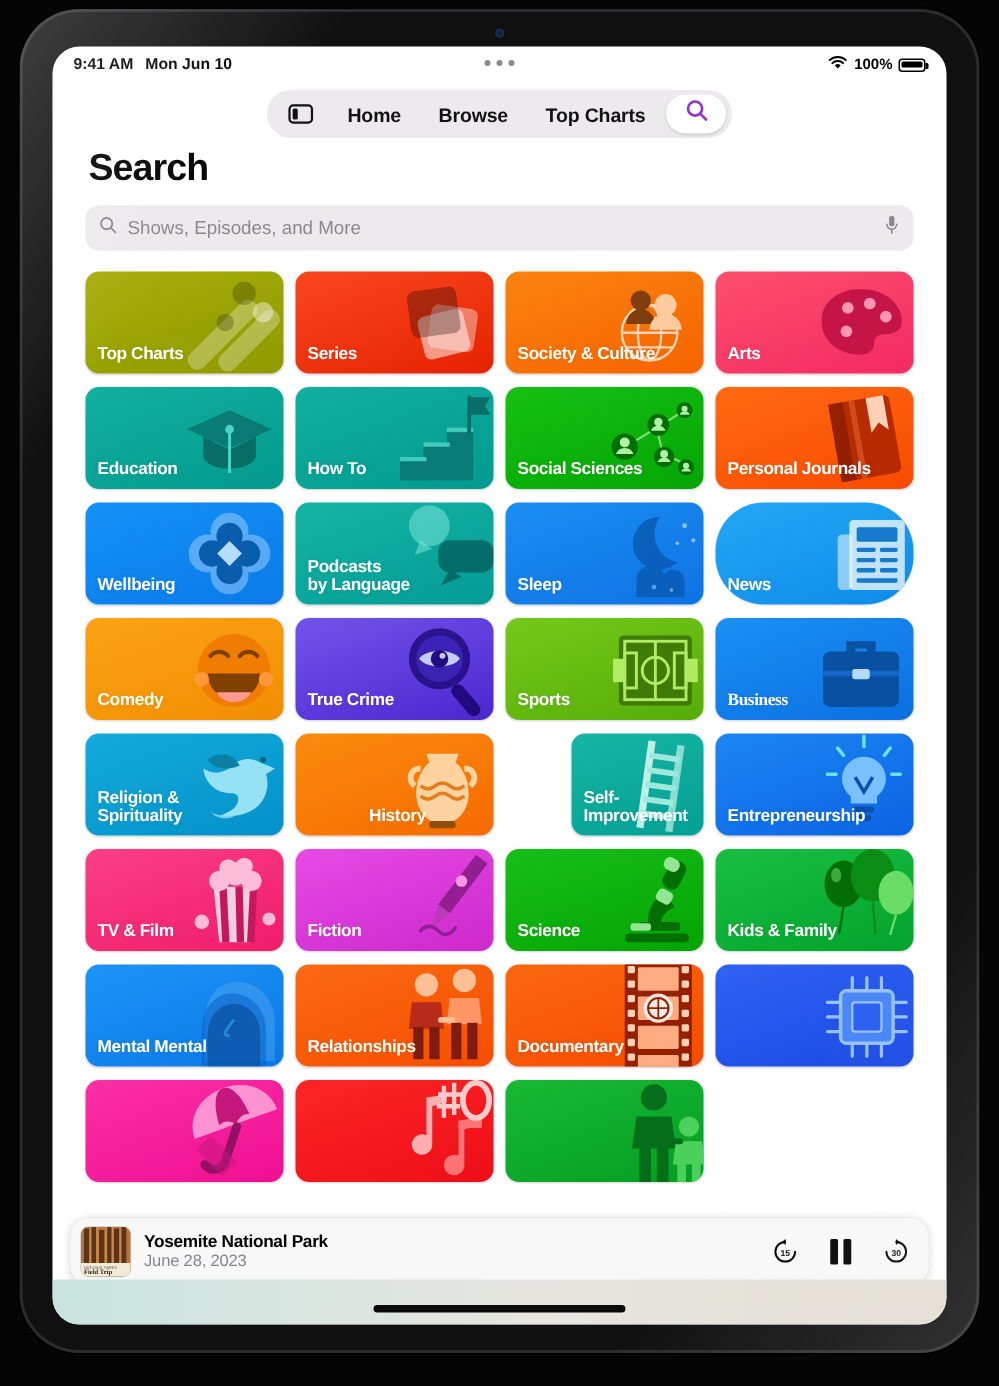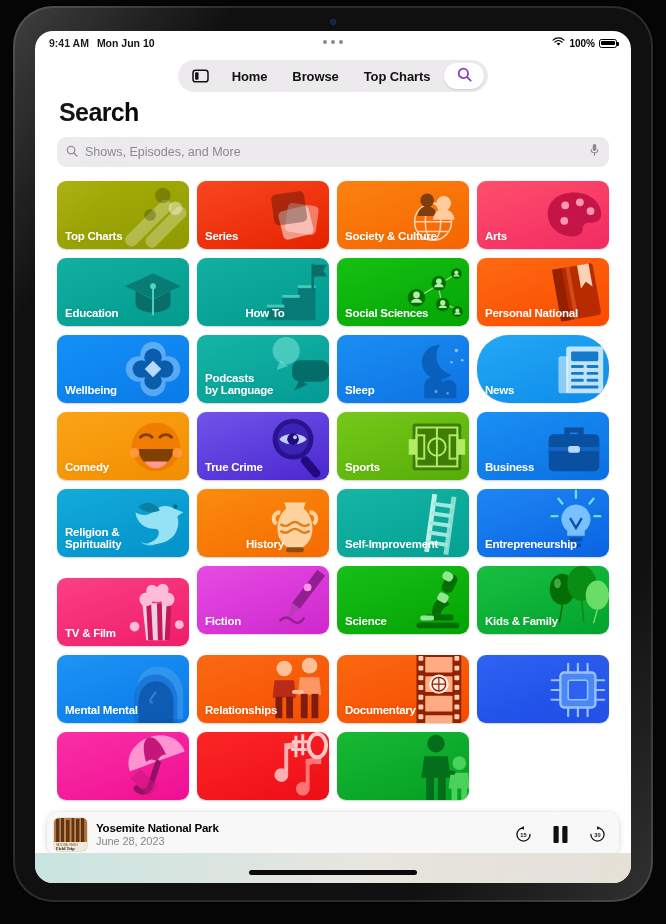--- a/index.html
+++ b/index.html
@@ -220,21 +220,21 @@
           </div>
           <div class="tile" style="background: linear-gradient(160deg, rgb(18, 176, 160), rgb(2, 154, 142));">
             <svg class="tile-art" viewBox="0 0 76 74">
               <path d="M37 18 66 31 37 44 8 31z" fill="#0a7a72"></path>
               <path d="M19 36v13c0 5 8 9 18 9s18-4 18-9V36L37 45z" fill="#0a6b66"></path>
               <path d="M37 31v30" stroke="#4fd8c8" stroke-width="2" fill="none"></path>
               <circle cx="37" cy="31" r="3" fill="#4fd8c8"></circle>
             </svg>
             <div class="tile-label">Education</div>
           </div>
-          <div class="tile" style="background: linear-gradient(160deg, rgb(18, 176, 160), rgb(1, 154, 144)); text-align: center;">
+          <div class="tile" style="background: linear-gradient(160deg, rgb(18, 176, 160), rgb(1, 154, 144));">
             <svg class="tile-art" viewBox="0 0 76 74">
               <g fill="#0a7a74">
                 <rect x="10" y="52" width="18" height="14"></rect>
                 <rect x="26" y="42" width="18" height="24"></rect>
                 <rect x="42" y="32" width="18" height="34"></rect>
               </g>
               <g fill="#4fd8c8" opacity=".85">
                 <rect x="10" y="50" width="18" height="3"></rect>
                 <rect x="26" y="40" width="18" height="3"></rect>
                 <rect x="42" y="30" width="18" height="3"></rect>
@@ -279,21 +279,21 @@
           </div>
           <div class="tile" style="background: linear-gradient(160deg, rgb(255, 106, 18), rgb(248, 75, 0));">
             <svg class="tile-art" viewBox="0 0 76 74">
               <g transform="rotate(-10 42 38)">
                 <rect x="20" y="10" width="42" height="54" rx="4" fill="#b52a00"></rect>
                 <rect x="20" y="10" width="10" height="54" fill="#8f1e00"></rect>
                 <rect x="34" y="10" width="4" height="54" fill="#e06030" opacity=".6"></rect>
                 <path d="M46 10h12v24l-6-6-6 6z" fill="#ffd9c0"></path>
               </g>
             </svg>
-            <div class="tile-label">Personal National</div>
+            <div class="tile-label">Personal Journals</div>
           </div>
           <div class="tile" style="background: linear-gradient(160deg, rgb(19, 145, 247), rgb(10, 122, 232));">
             <svg class="tile-art" viewBox="0 0 76 74">
               <g opacity=".45" fill="#bfe0ff">
                 <circle cx="37" cy="22" r="13"></circle>
                 <circle cx="37" cy="52" r="13"></circle>
                 <circle cx="22" cy="37" r="13"></circle>
                 <circle cx="52" cy="37" r="13"></circle>
               </g>
               <g fill="#0b5ba8">
@@ -384,21 +384,21 @@
                 <path d="M41 18v40"></path>
                 <circle cx="41" cy="38" r="9"></circle>
                 <rect x="20" y="26" width="8" height="24"></rect>
                 <rect x="54" y="26" width="8" height="24"></rect>
               </g>
               <rect x="12" y="30" width="8" height="16" fill="#b6ef6a"></rect>
               <rect x="62" y="30" width="8" height="16" fill="#b6ef6a"></rect>
             </svg>
             <div class="tile-label">Sports</div>
           </div>
-          <div class="tile" style="background: linear-gradient(160deg, rgb(26, 144, 244), rgb(11, 111, 226));">
+          <div class="tile" style="background: linear-gradient(160deg, rgb(26, 144, 244), rgb(11, 111, 226)); font-family: Liberation Serif, serif;">
             <svg class="tile-art" viewBox="0 0 76 74">
               <path d="M28 18h20v8h-6v-3h-8v3h-6z" fill="#0a4f9e"></path>
               <rect x="12" y="25" width="52" height="38" rx="5" fill="#0a4f9e"></rect>
               <rect x="12" y="38" width="52" height="4" fill="#1a6fd4" opacity=".7"></rect>
               <rect x="32" y="37" width="12" height="7" rx="2" fill="#bfe0ff"></rect>
             </svg>
             <div class="tile-label">Business</div>
           </div>
           <div class="tile" style="background: linear-gradient(160deg, rgb(19, 171, 219), rgb(3, 145, 201));">
             <svg class="tile-art" viewBox="0 0 76 74">
@@ -416,21 +416,21 @@
               <path d="M24 26c-7 0-9 8-4 12" stroke="#ffd9a8" stroke-width="4" fill="none"></path>
               <path d="M54 26c7 0 9 8 4 12" stroke="#ffd9a8" stroke-width="4" fill="none"></path>
               <g stroke="#e08020" stroke-width="2.4" fill="none">
                 <path d="M24 38q5 4 10 0t10 0 10 0"></path>
                 <path d="M24 45q5 4 10 0t10 0 10 0"></path>
               </g>
               <rect x="30" y="62" width="18" height="5" rx="2" fill="#8a4a10"></rect>
             </svg>
             <div class="tile-label">History</div>
           </div>
-          <div class="tile" style="background: linear-gradient(160deg, rgb(23, 181, 164), rgb(3, 160, 148));">
+          <div class="tile" style="background: linear-gradient(160deg, rgb(23, 181, 164), rgb(3, 160, 148)); margin-left: 44px;">
             <svg class="tile-art" viewBox="0 0 76 74">
               <g transform="rotate(8 42 38)">
                 <rect x="32" y="8" width="5" height="60" fill="#c8f5ec"></rect>
                 <rect x="52" y="8" width="5" height="60" fill="#8fe0d2"></rect>
                 <g fill="#a8ece0">
                   <rect x="34" y="16" width="21" height="4"></rect>
                   <rect x="34" y="26" width="21" height="4"></rect>
                   <rect x="34" y="36" width="21" height="4"></rect>
                   <rect x="34" y="46" width="21" height="4"></rect>
                   <rect x="34" y="56" width="21" height="4"></rect>
@@ -444,21 +444,21 @@
               <path d="M40 18a15 15 0 0 1 9 27v5H31v-5a15 15 0 0 1 9-27z" fill="#7fc4ff"></path>
               <rect x="33" y="52" width="14" height="4" rx="1.5" fill="#0b4fa8"></rect>
               <rect x="35" y="58" width="10" height="4" rx="1.5" fill="#0b4fa8"></rect>
               <path d="M34 32l6 10 6-10" stroke="#0b4fa8" stroke-width="2.4" fill="none"></path>
               <g stroke="#6fe8e0" stroke-width="2.4" stroke-linecap="round">
                 <path d="M40 4v7M22 12l4 5M58 12l-4 5M15 30h6M59 30h6"></path>
               </g>
             </svg>
             <div class="tile-label">Entrepreneurship</div>
           </div>
-          <div class="tile" style="background: linear-gradient(160deg, rgb(251, 63, 134), rgb(239, 28, 105)); margin-top: 12px;">
+          <div class="tile" style="background: linear-gradient(160deg, rgb(251, 63, 134), rgb(239, 28, 105));">
             <svg class="tile-art" viewBox="0 0 76 74">
               <path d="M26 28h30l-4 38H30z" fill="#f0d8e4"></path>
               <g fill="#c2185b">
                 <path d="M30 28h5l2 38h-5z"></path>
                 <path d="M41 28h5l1 38h-5z"></path>
                 <path d="M51 28h5l-2 38h-5z"></path>
               </g>
               <g fill="#ffc4dc">
                 <circle cx="30" cy="24" r="7"></circle>
                 <circle cx="41" cy="19" r="8"></circle>

